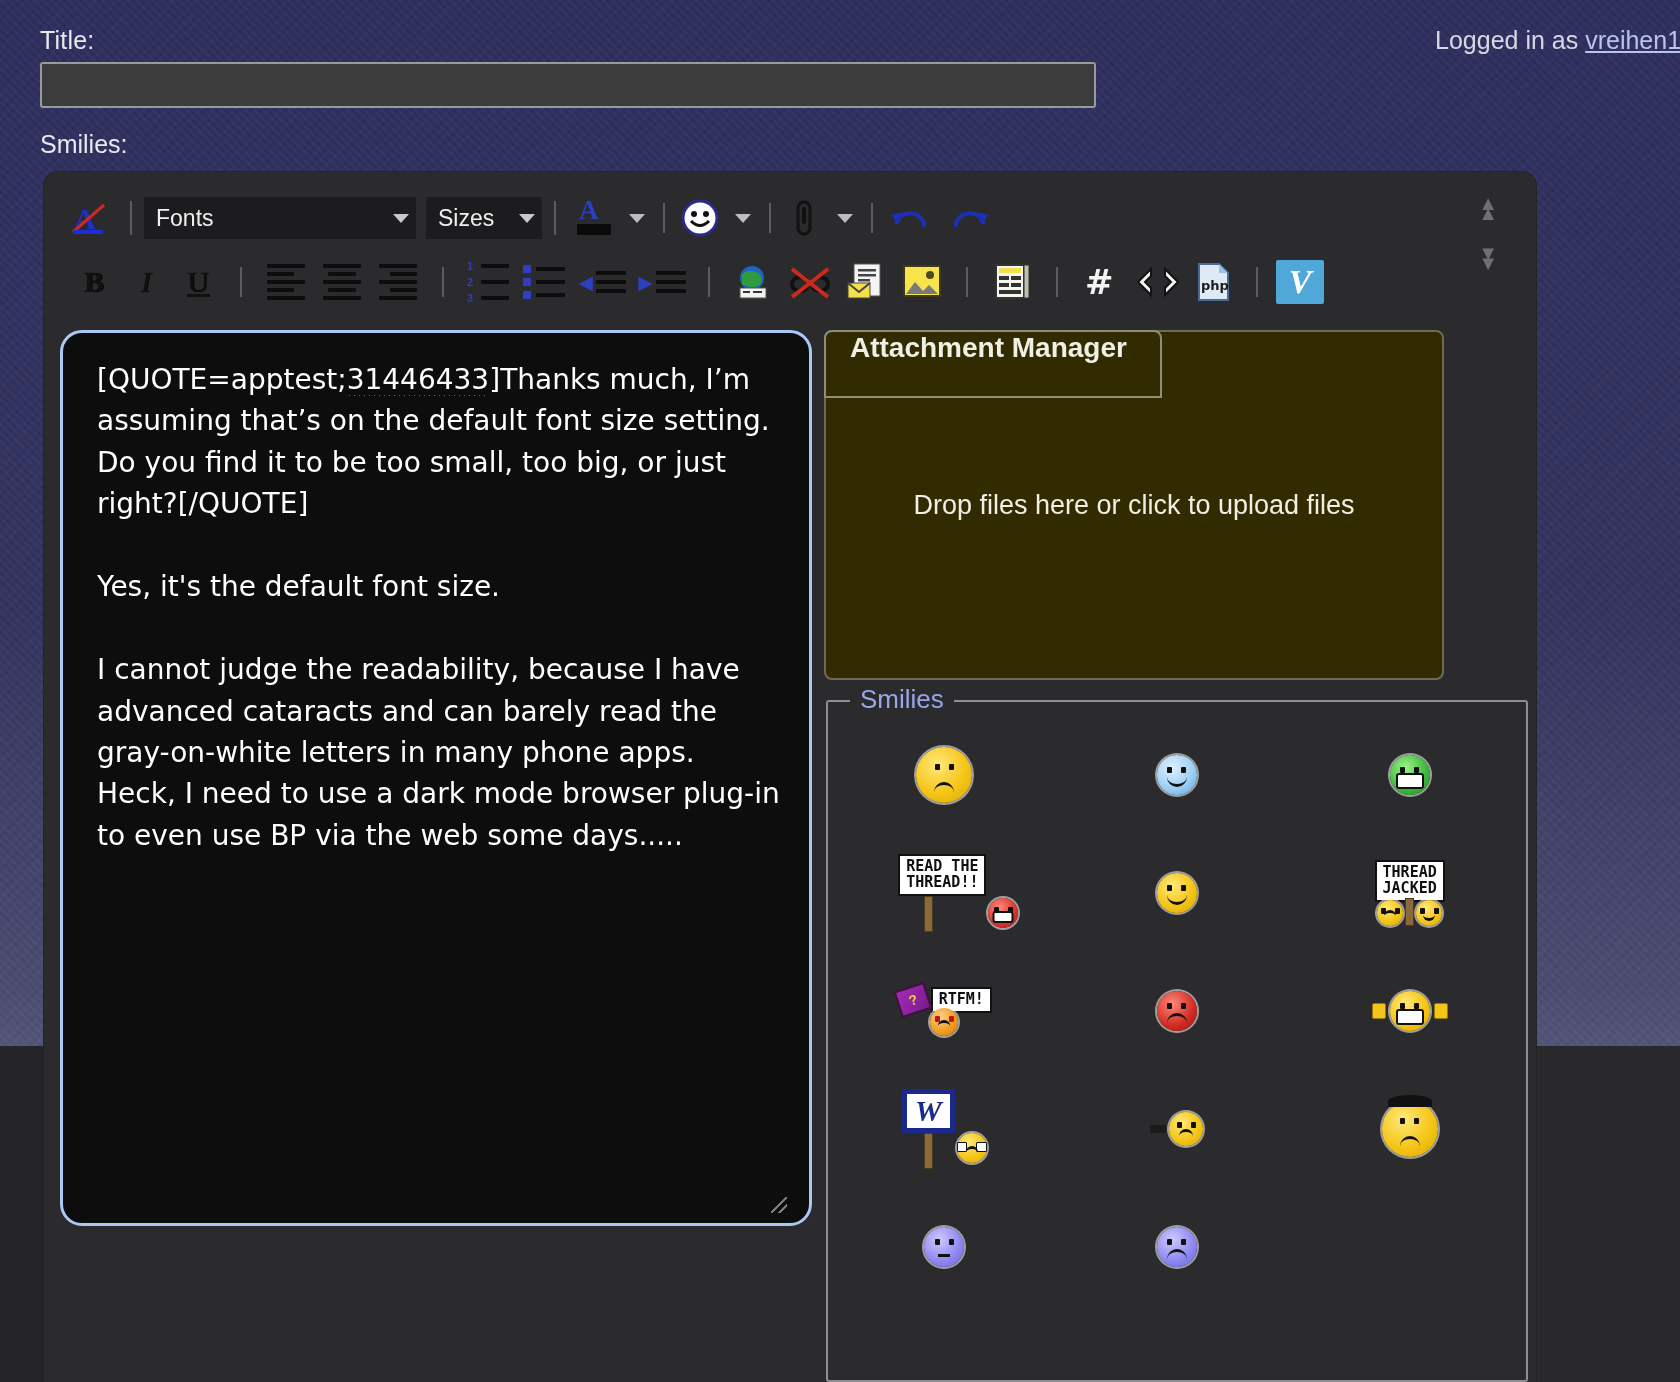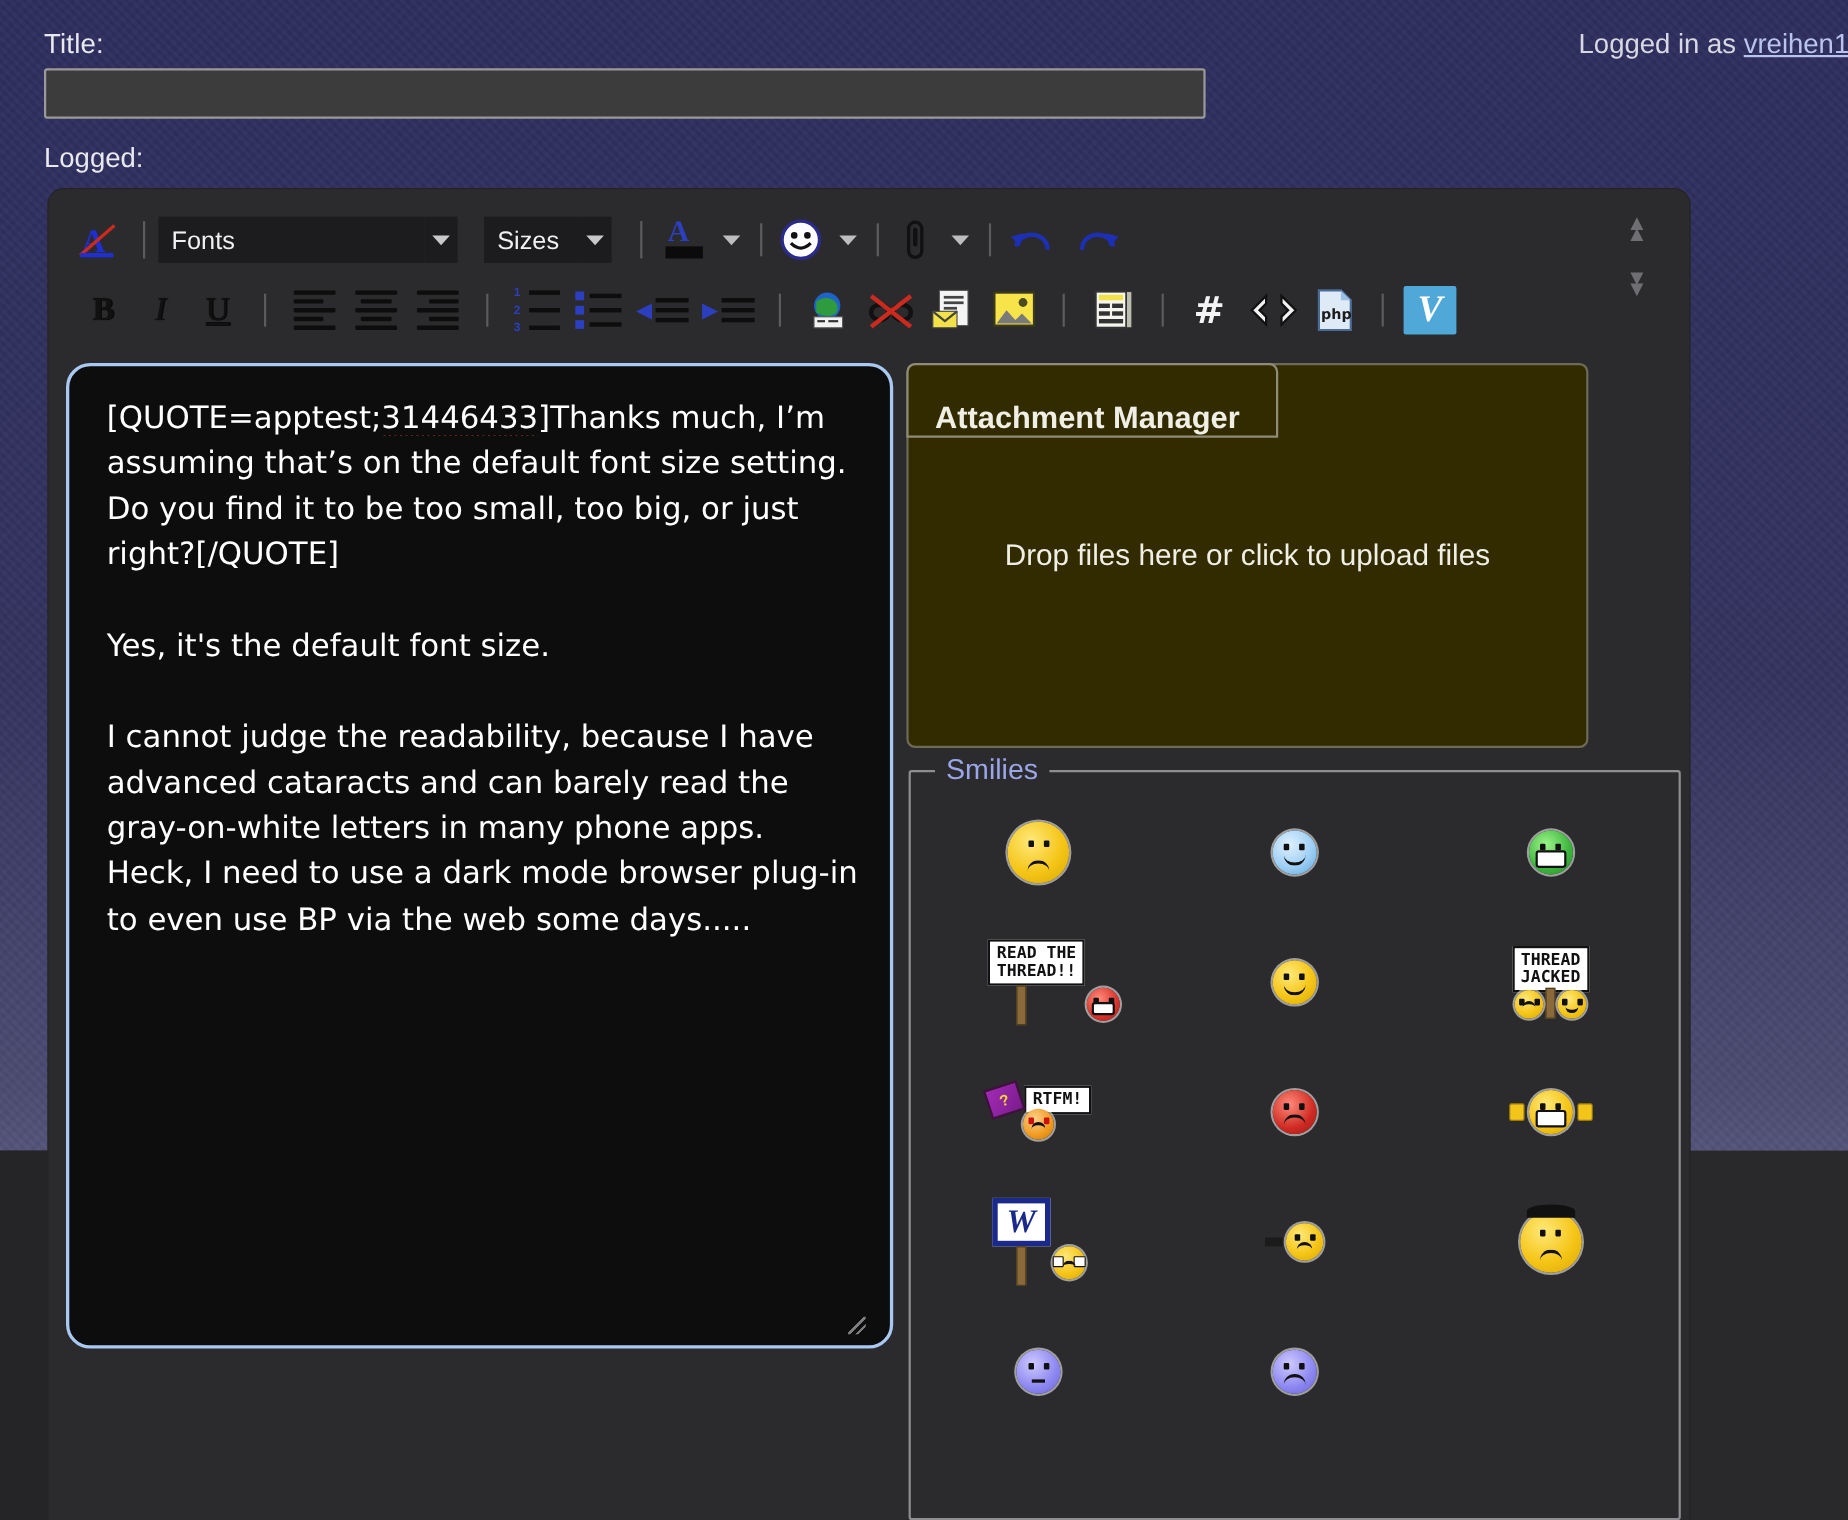--- a/index.html
+++ b/index.html
@@ -57,21 +57,21 @@
   .sep{width:2px;height:34px;background:#5c5c5f;margin:0 12px;flex:0 0 auto;}
   .sep-sm{width:2px;height:30px;background:#5c5c5f;margin:0 9px;flex:0 0 auto;}
 
   .tbtn{
     display:flex;align-items:center;justify-content:center;
     flex:0 0 auto;cursor:pointer;user-select:none;
   }
   .tbtn-sq{width:44px;height:42px;}
 
   
-  .combo{display:flex;align-items:center;flex:0 0 auto;margin-right:14px;}
+  .combo{display:flex;align-items:center;flex:0 0 auto;margin-right:0;}
   .combo-box{
     background:#1c1c1e;height:42px;display:flex;align-items:center;
     padding:0 12px;color:#f0f0f0;font-size:23px;box-sizing:border-box;
   }
   .combo-fonts{width:242px;}
   .combo-sizes{width:86px;}
   .combo-arrow{
     width:30px;height:42px;background:#1c1c1e;display:flex;align-items:center;justify-content:center;
   }
   .caret{width:0;height:0;border-left:8px solid transparent;border-right:8px solid transparent;border-top:9px solid #c9c9cc;}
@@ -102,21 +102,21 @@
   .listicon .ln{flex:1;height:4px;background:#0d0d0d;}
   .indent-arrow{font-size:19px;color:#2b3fbf;margin-right:3px;line-height:1;}
 
   .attach-panel{
     position:absolute;left:780px;top:158px;width:620px;height:350px;
     background:#332b00;border:2px solid #6d6a55;border-radius:8px;box-sizing:border-box;
   }
   .attach-head{
     position:absolute;left:-2px;top:-2px;width:338px;height:68px;
     background:#332b00;border:2px solid #8f8c78;border-radius:8px 8px 0 0;
-    display:flex;align-items:flex-end;padding-left:24px;box-sizing:border-box;
+    display:flex;align-items:flex-start;padding-left:24px;box-sizing:border-box;
   }
   .attach-head-txt{font-size:28px;font-weight:700;color:#efefe6;}
   .attach-drop{
     position:absolute;left:0;top:0;width:100%;height:100%;
     display:flex;align-items:center;justify-content:center;color:#efefe6;font-size:27px;
   }
 
   
   .smilies{
     position:absolute;left:782px;top:528px;width:702px;height:682px;
@@ -195,21 +195,21 @@
   <div class="backdrop-sliver"></div>
 
   <div class="title-label">Title:</div>
 
   <div class="login-line">
     <span>Logged in as </span><a href="#">vreihen16</a>
   </div>
 
   <input class="title-input" type="text" value="" placeholder="" style="">
 
-  <div class="msg-label">Logged:</div>
+  <div class="msg-label">Smilies:</div>
 
   <div class="editor">
 
     <div class="tb-row tb-row1">
       <div class="tb-inner">
 
         <div class="tbtn tbtn-sq" style="margin-right:6px;">
           <svg width="40" height="38" viewBox="0 0 40 38">
             <text x="4" y="30" font-family="Liberation Serif, serif" font-size="30" font-weight="700" fill="#1f2fd0">A</text>
             <line x1="3" y1="33" x2="34" y2="6" stroke="#cc2a1e" stroke-width="3"></line>

